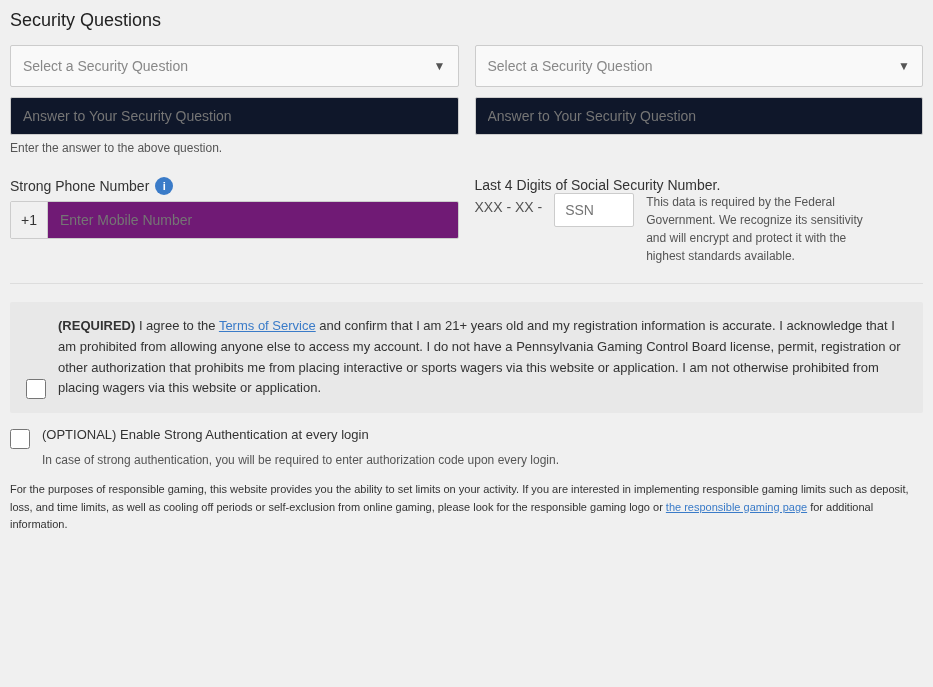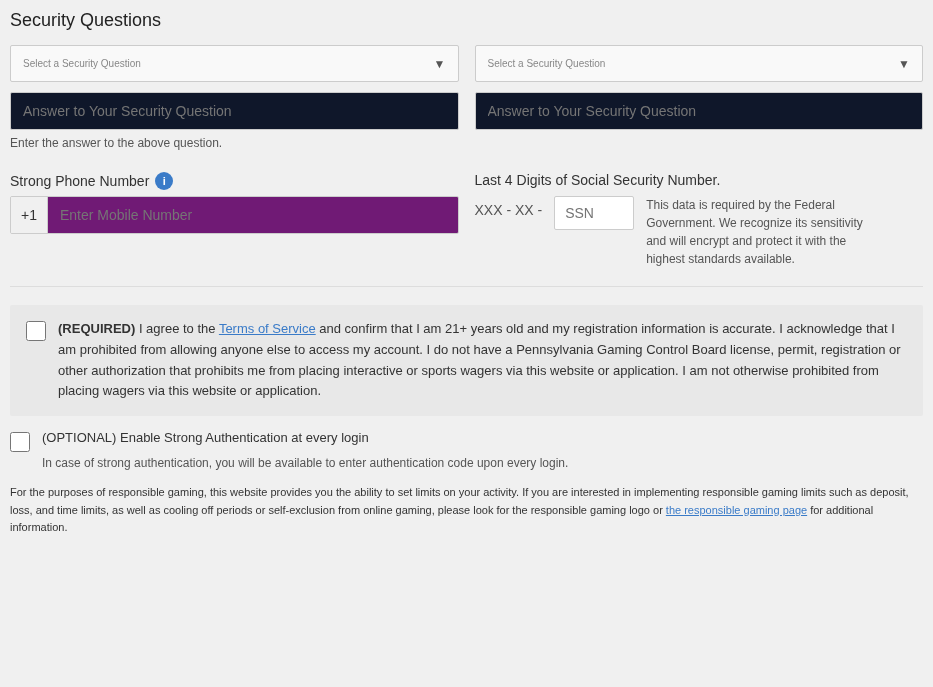--- a/index.html
+++ b/index.html
@@ -30,21 +30,21 @@
       background: #f9f9f9;
       border-radius: 2px;
     }
     .dropdown-wrapper select {
       width: 100%;
       padding: 12px 40px 12px 12px;
       appearance: none;
       -webkit-appearance: none;
       background: transparent;
       border: none;
-      font-size: 10px;
+      font-size: 14px;
       color: #888;
       cursor: pointer;
       outline: none;
     }
     .dropdown-arrow {
       position: absolute;
       right: 12px;
       top: 50%;
       transform: translateY(-50%);
       pointer-events: none;
@@ -112,21 +112,21 @@
       color: #999;
       outline: none;
       background: #701a75;
     }
     .ssn-section {
       margin-top: 10px;
     }
     .ssn-label {
       font-size: 14px;
       color: #333;
-      margin-bottom: 8px;
+      margin-bottom: 0;
     }
     .ssn-row {
       display: flex;
       align-items: flex-start;
       gap: 12px;
     }
     .ssn-prefix {
       font-size: 14px;
       color: #555;
       padding-top: 6px;
@@ -153,21 +153,21 @@
       margin: 18px 0;
     }
     .checkbox-section {
       background: #e8e8e8;
       padding: 14px 16px;
       margin-bottom: 14px;
       border-radius: 2px;
     }
     .checkbox-row {
       display: flex;
-      align-items: flex-start;
+      align-items: flex-end;
       gap: 12px;
     }
     .checkbox-input {
       width: 20px;
       height: 20px;
       margin-top: 2px;
       cursor: pointer;
       flex-shrink: 0;
     }
     .checkbox-text {
@@ -274,18 +274,18 @@
       <strong>(REQUIRED)</strong><span> I agree to the </span><a class="link">Terms of Service</a><span> and confirm that I am 21+ years old and my registration information is accurate. I acknowledge that I am prohibited from allowing anyone else to access my account. I do not have a Pennsylvania Gaming Control Board license, permit, registration or other authorization that prohibits me from placing interactive or sports wagers via this website or application. I am not otherwise prohibited from placing wagers via this website or application.</span>
     </div>
   </div>
 </div>
 
 <div class="optional-section">
   <div class="optional-checkbox-row">
     <input type="checkbox" class="checkbox-input" style="">
     <span class="optional-text">(OPTIONAL) Enable Strong Authentication at every login</span>
   </div>
-  <div class="optional-hint">In case of strong authentication, you will be available to enter authentication code upon every login.</div>
+  <div class="optional-hint">In case of strong authentication, you will be required to enter authorization code upon every login.</div>
 </div>
 
 <div class="responsible-gaming">
   <span>For the purposes of responsible gaming, this website provides you the ability to set limits on your activity. If you are interested in implementing responsible gaming limits such as deposit, loss, and time limits, as well as cooling off periods or self-exclusion from online gaming, please look for the responsible gaming logo or </span><a class="link">the responsible gaming page</a><span> for additional information.</span>
 </div>
 
 </body></html>

